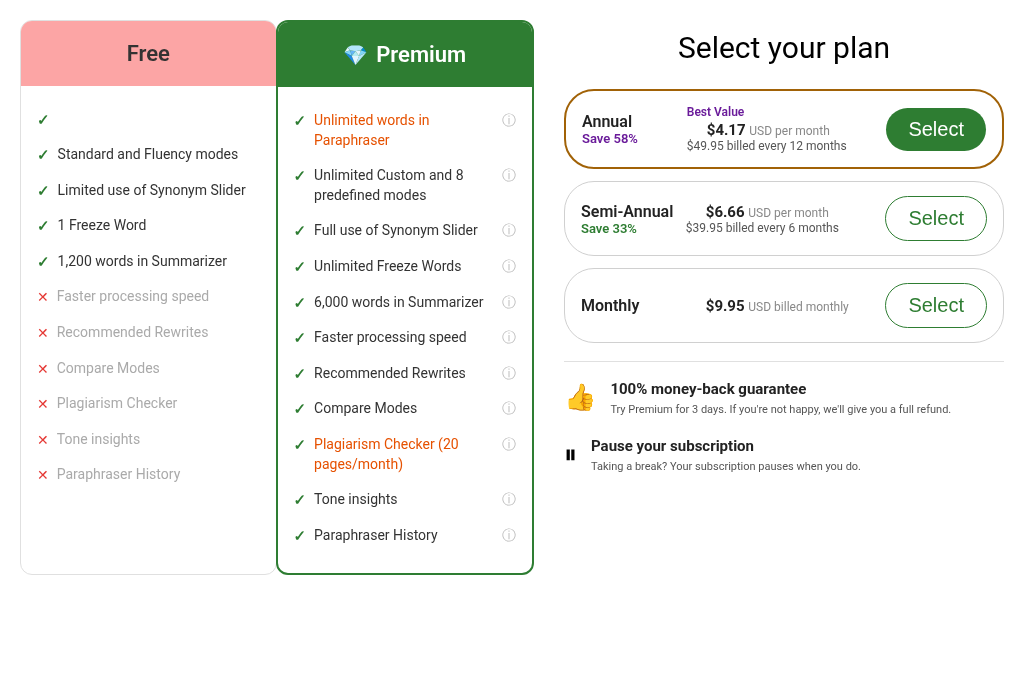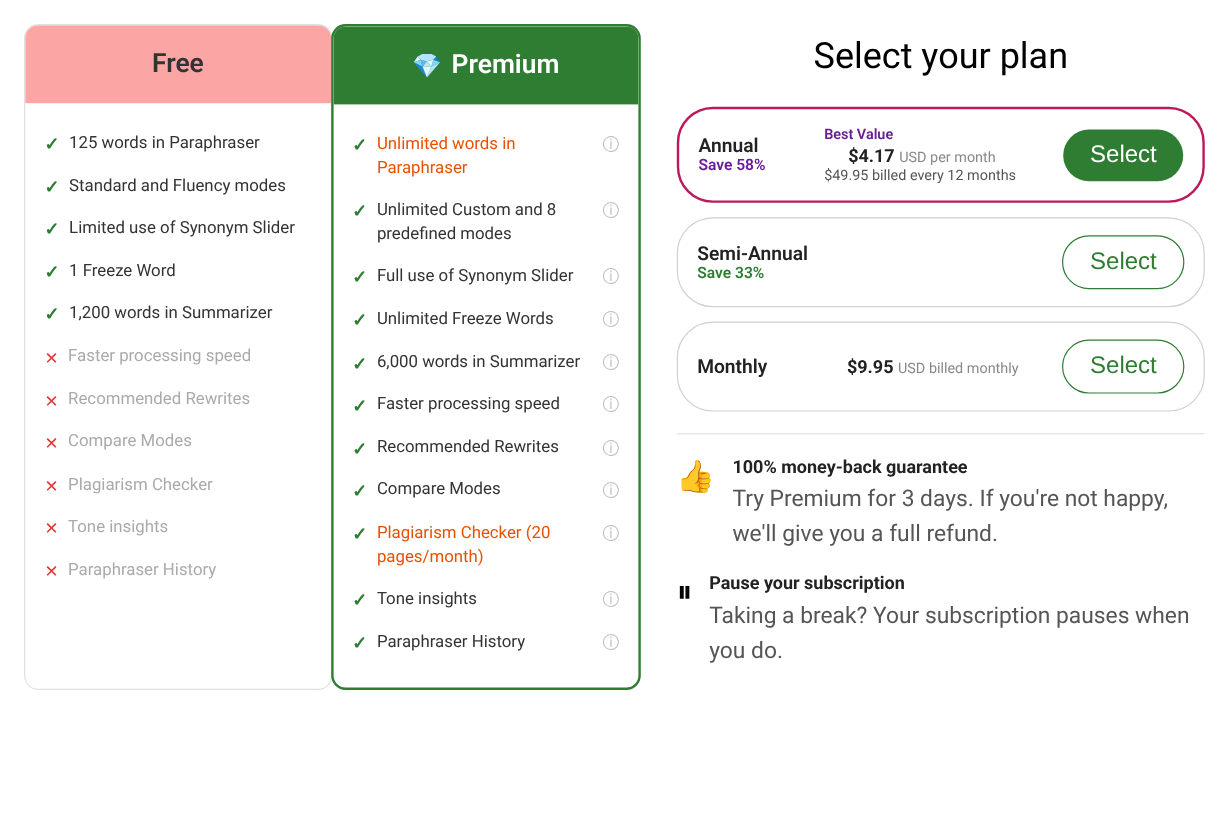--- a/index.html
+++ b/index.html
@@ -117,21 +117,21 @@
     .plan-option {
       border: 1.5px solid #d0d0d0;
       border-radius: 30px;
       padding: 14px 16px;
       margin-bottom: 12px;
       display: flex;
       align-items: center;
       cursor: pointer;
     }
     .plan-option.selected {
-      border: 2px solid #be185d;
+      border: 2px solid #a16207;
     }
     .plan-option-left {
       flex: 1;
     }
     .plan-name {
       font-size: 16px;
       font-weight: 600;
       color: #222;
     }
     .plan-save {
@@ -202,40 +202,39 @@
       margin-top: 2px;
     }
     .guarantee-text-block {}
     .guarantee-title {
       font-size: 15px;
       font-weight: 700;
       color: #222;
       margin-bottom: 4px;
     }
     .guarantee-desc {
-      font-size: 19px;
+      font-size: 11px;
       color: #555;
       line-height: 1.5;
     }
   </style>
 </head>
 <body>
 
 <div class="container">
 
   <div class="plans-section">
 
     <div class="plan-column">
       <div class="plan-header">
         <div class="plan-title">Free</div>
       </div>
       <div class="plan-features" id="free-features">
           <div class="feature-item">
             <span class="check-icon">✓</span>
-            <span class="feature-text">125 words in Paraphraser</span>
           </div>
           <div class="feature-item">
             <span class="check-icon">✓</span>
             <span class="feature-text">Standard and Fluency modes</span>
           </div>
           <div class="feature-item">
             <span class="check-icon">✓</span>
             <span class="feature-text">Limited use of Synonym Slider</span>
           </div>
           <div class="feature-item">
@@ -354,20 +353,24 @@
             <div class="best-value-badge">Best Value</div>
             <div class="price-main"><strong>$4.17</strong> <span class="price-usd">USD per month</span></div>
             <div class="price-sub">$49.95 billed every 12 months</div>
           </div>
           <button class="select-btn">Select</button>
         </div>
         <div class="plan-option">
           <div class="plan-option-left">
             <div class="plan-name">Semi-Annual</div>
             <div class="plan-save green">Save 33%</div>
+          </div>
+          <div class="plan-price-info">
+            <div class="price-main"><strong>$6.66</strong> <span class="price-usd">USD per month</span></div>
+            <div class="price-sub">$39.95 billed every 6 months</div>
           </div>
           <button class="select-btn outline">Select</button>
         </div>
         <div class="plan-option">
           <div class="plan-option-left">
             <div class="plan-name">Monthly</div>
           </div>
           <div class="plan-price-info">
             <div class="price-main"><strong>$9.95</strong> <span class="price-usd">USD billed monthly</span></div>
           </div>

